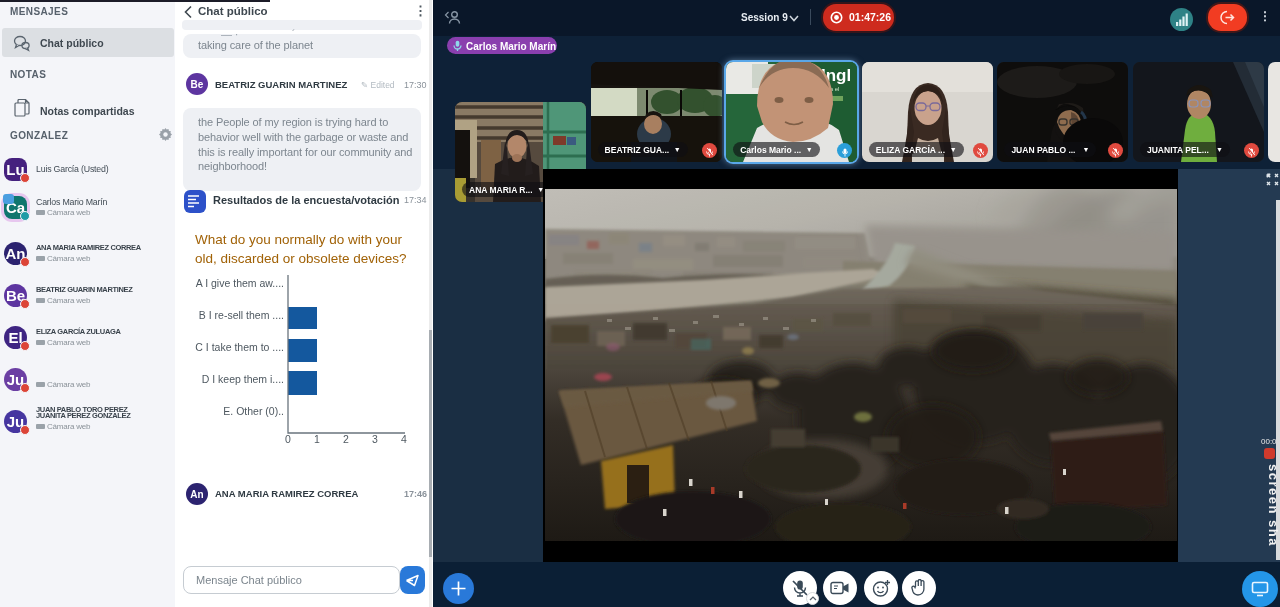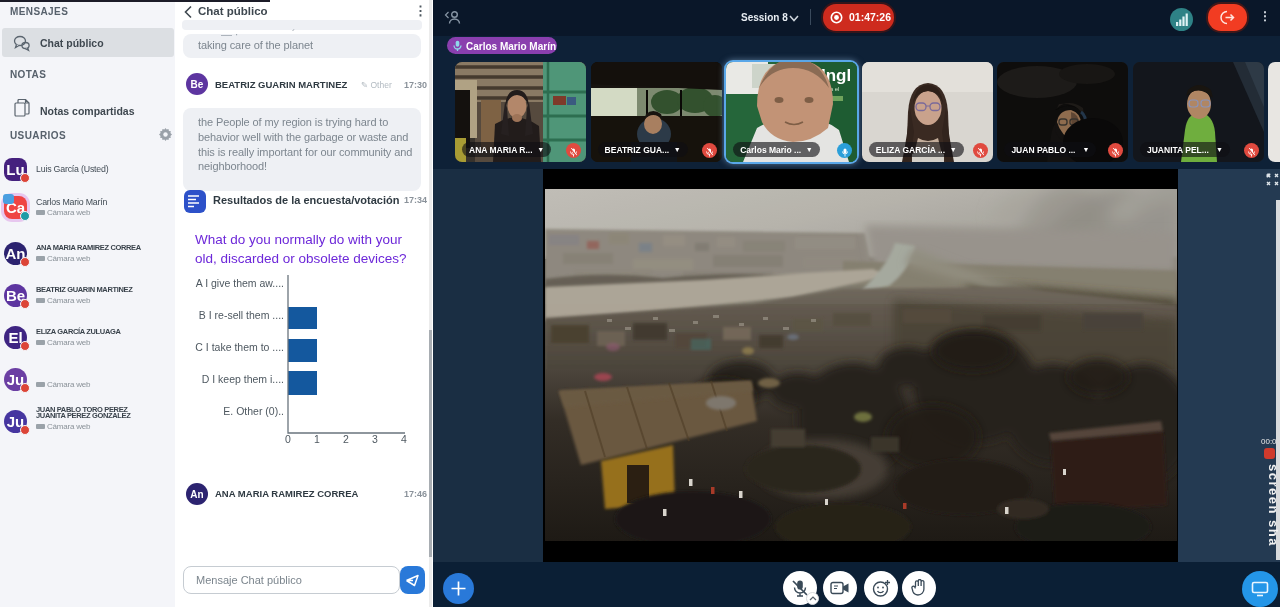--- a/index.html
+++ b/index.html
@@ -62,33 +62,33 @@
       <span class="rowtxt" style="margin-left:8px;">Chat público</span>
     </div>
     <div class="abs seclabel" style="left:10px;top:69px;">NOTAS</div>
     <div class="abs" style="left:2px;top:88px;width:172px;height:29px;display:flex;align-items:flex-end;">
       <svg style="margin-left:12px;" width="16" height="18" viewBox="0 0 16 18" fill="none" stroke="#5a646e" stroke-width="1.2">
         <rect x="1" y="4" width="10" height="13" rx="1"></rect>
         <path d="M4 4 V1.5 a1 1 0 0 1 1-1 h6.5 L15 4 v10 a1 1 0 0 1 -1 1 h-2.5 M11.5 .8 V4 H15"></path>
       </svg>
       <span class="rowtxt" style="margin-left:10px;">Notas compartidas</span>
     </div>
-    <div class="abs seclabel" style="left:10px;top:130px;">USUARIOS</div>
+    <div class="abs seclabel" style="left:10px;top:130px;">GONZALEZ</div>
     <svg class="abs" style="left:159px;top:128px;" width="13" height="13" viewBox="0 0 13 13" fill="#9aa1a9">
       <path d="M6.5 0 L7.6 1.6 L9.5 1 L9.9 3 L11.9 3.2 L11.4 5.1 L13 6.5 L11.4 7.9 L11.9 9.8 L9.9 10 L9.5 12 L7.6 11.4 L6.5 13 L5.4 11.4 L3.5 12 L3.1 10 L1.1 9.8 L1.6 7.9 L0 6.5 L1.6 5.1 L1.1 3.2 L3.1 3 L3.5 1 L5.4 1.6 Z"></path>
       <circle cx="6.5" cy="6.5" r="2.2" fill="#f4f5f9"></circle>
     </svg>
 
     <div class="user" style="top:157px;">
       <div class="uav sq" style="background:#45217e;">Lu</div>
       <div class="ubadge"></div>
       <div class="uname" style="top:7px;font-weight:normal;font-size:8.8px;letter-spacing:-0.2px;color:#424c55;">Luis García (Usted)</div>
     </div>
     <div class="user" style="top:195px;">
-      <div class="uav sq" style="background:#ef4444;box-shadow:0 0 0 3px #e7c7ef;">Ca</div>
+      <div class="uav sq" style="background:#0f766e;box-shadow:0 0 0 3px #e7c7ef;">Ca</div>
       <div class="abs" style="left:3px;top:-1px;width:11px;height:10px;background:#4a9fe0;border-radius:3px;"></div>
       <div class="ubadge" style="background:#1f9ba6;"></div>
       <div class="uname" style="top:2px;font-weight:normal;font-size:8.8px;letter-spacing:-0.2px;color:#424c55;">Carlos Mario Marín</div>
       <div class="usub" style="top:13px;"><span class="camico"></span>Cámara web</div>
     </div>
     <div class="user" style="top:241px;">
       <div class="uav" style="background:#2c2370;">An</div>
       <div class="ubadge"></div>
       <div class="uname" style="top:2px;">ANA MARIA RAMIREZ CORREA</div>
       <div class="usub" style="top:13px;"><span class="camico"></span>Cámara web</div>
@@ -128,31 +128,31 @@
     <div class="abs" style="left:239px;top:3px;font-size:13px;font-weight:bold;color:#4e5860;letter-spacing:0;">⋮</div>
 
     <div class="bubble" style="top:34px;height:24px;">
       <div style="position:absolute;left:-1px;top:-14px;width:240px;height:10px;background:#eef0f4;border-radius:4px;"></div>
       <div style="position:absolute;left:38px;top:-6px;color:#9aa2ab;font-size:11px;">— ·&nbsp;&nbsp;&nbsp;&nbsp;&nbsp;&nbsp;&nbsp;&nbsp;&nbsp;&nbsp;&nbsp;&nbsp;&nbsp;&nbsp;&nbsp;&nbsp;&nbsp; ´</div>
       <div style="margin:5px 0 0 15px;">taking care of the planet</div>
     </div>
 
     <div class="avc" style="left:11px;top:73px;background:#5d35a0;">Be</div>
     <div class="abs mname" style="left:40px;top:79px;">BEATRIZ GUARIN MARTINEZ</div>
-    <div class="abs" style="left:186px;top:80px;font-size:8.5px;color:#b2bac1;">✎ Other</div>
-    <div class="abs mtime" style="left:229px;top:80px;font-weight:bold;">17:30</div>
+    <div class="abs" style="left:186px;top:80px;font-size:8.5px;color:#b2bac1;">✎ Edited</div>
+    <div class="abs mtime" style="left:229px;top:80px;font-weight:normal;">17:30</div>
     <div class="bubble" style="top:108px;height:83px;line-height:14.8px;padding:7px 2px 0 15px;">the People of my region is trying hard to<br>behavior well with the garbage or waste and<br>this is really important for our community and<br>neighborhood!</div>
 
     <div class="abs" style="left:9px;top:190px;width:22px;height:23px;border-radius:6px;background:#2d51c9;"></div>
     <svg class="abs" style="left:13px;top:195px;" width="14" height="13" viewBox="0 0 14 13" stroke="#fff" stroke-width="1.4">
         <path d="M0 1 H11 M0 4.5 H8 M0 8 H11 M0 11.5 H6"></path>
       </svg>
     <div class="abs mname" style="left:38px;top:194px;font-size:11px;">Resultados de la encuesta/votación</div>
-    <div class="abs mtime" style="left:229px;top:195px;font-weight:bold;">17:34</div>
-    <div class="abs" style="left:20px;top:230px;width:230px;font-size:13.5px;color:#6d28d9;line-height:19px;">What do you normally do with your<br>old, discarded or obsolete devices?</div>
+    <div class="abs mtime" style="left:229px;top:195px;font-weight:normal;">17:34</div>
+    <div class="abs" style="left:20px;top:230px;width:230px;font-size:13.5px;color:#a16207;line-height:19px;">What do you normally do with your<br>old, discarded or obsolete devices?</div>
 
     <svg class="abs" style="left:0px;top:271px;" width="250" height="185" viewBox="0 0 250 185">
       <g font-size="10.5" fill="#4e5860" text-anchor="end" font-family="Liberation Sans">
         <text x="109" y="16">A I give them aw....</text>
         <text x="109" y="48">B I re-sell them ....</text>
         <text x="109" y="80">C I take them to ....</text>
         <text x="109" y="112">D I keep them i....</text>
         <text x="109" y="144">E. Other (0)..</text>
       </g>
       <rect x="113" y="36" width="29" height="22" fill="#14589e"></rect>
@@ -181,21 +181,21 @@
 
     <div class="abs" style="left:254px;top:0;width:3px;height:607px;background:#ececec;"></div>
     <div class="abs" style="left:254px;top:330px;width:3px;height:227px;background:#a8adb2;"></div>
   </div>
 
   <svg class="abs" style="left:444px;top:10px;" width="18" height="15" viewBox="0 0 18 15" fill="none" stroke="#8896a5" stroke-width="1.4">
     <path d="M4.5 2 L1.5 5 L4.5 8" stroke-width="1.2"></path>
     <circle cx="10.5" cy="4.5" r="2.8"></circle>
     <path d="M5.5 13.5 a5 4.5 0 0 1 10 0"></path>
   </svg>
-  <div class="abs" style="left:741px;top:12px;font-size:10px;font-weight:bold;color:#e8edf2;">Session 8</div>
+  <div class="abs" style="left:741px;top:12px;font-size:10px;font-weight:bold;color:#e8edf2;">Session 9</div>
   <svg class="abs" style="left:789px;top:15px;" width="10" height="7" viewBox="0 0 10 7" fill="none" stroke="#cfd6dd" stroke-width="1.5">
       <path d="M1 1 L5 5.5 L9 1"></path>
     </svg>
   <div class="abs" style="left:810px;top:9px;width:1px;height:16px;background:#3a4a5c;"></div>
   <div class="abs" style="left:823px;top:4px;width:71px;height:27px;background:#ce2b1e;border-radius:13px;box-shadow:0 0 0 2px rgba(90,20,15,.55);"></div>
   <svg class="abs" style="left:830px;top:11px;" width="13" height="13" viewBox="0 0 13 13">
       <circle cx="6.5" cy="6.5" r="5.2" fill="none" stroke="#fff" stroke-width="1.6"></circle>
       <circle cx="6.5" cy="6.5" r="2.4" fill="#fff"></circle>
     </svg>
   <div class="abs" style="left:849px;top:11px;font-size:10.5px;font-weight:bold;color:#fff;">01:47:26</div>
@@ -215,21 +215,21 @@
 
   <div class="abs" style="left:447px;top:37px;width:110px;height:17px;background:#8a3fae;border-radius:9px;"></div>
   <svg class="abs" style="left:453px;top:40px;" width="9" height="12" viewBox="0 0 9 12" fill="none" stroke="#8fd8ea" stroke-width="1.3">
       <rect x="2.7" y="0.7" width="3.6" height="6" rx="1.8" fill="#8fd8ea" stroke="none"></rect>
       <path d="M1 5.5 a3.5 3.5 0 0 0 7 0 M4.5 9 V11"></path>
     </svg>
   <div class="abs" style="left:466px;top:41px;font-size:10px;font-weight:bold;color:#fff;">Carlos Mario Marín</div>
 
   <div id="thumbs">
 
-    <div class="thumb" style="left:455px;">
+    <div class="thumb" style="left:455px;margin-top:40px;">
       <svg width="131" height="100" viewBox="0 0 131 100">
         <rect width="131" height="100" fill="#37322c"></rect>
         <rect x="0" y="0" width="131" height="40" fill="#8a7a64"></rect>
         <g stroke="#453a2e" stroke-width="3.5">
             <path d="M0 5 H131 M0 15 H131 M0 26 H131 M0 36 H131"></path>
           </g>
         <rect x="20" y="40" width="110" height="60" fill="#564a3e"></rect>
           <rect x="0" y="18" width="22" height="58" fill="#b0a284"></rect>
         <rect x="88" y="0" width="43" height="100" fill="#4f9678"></rect>
         <g stroke="#2d6e50" stroke-width="3">

